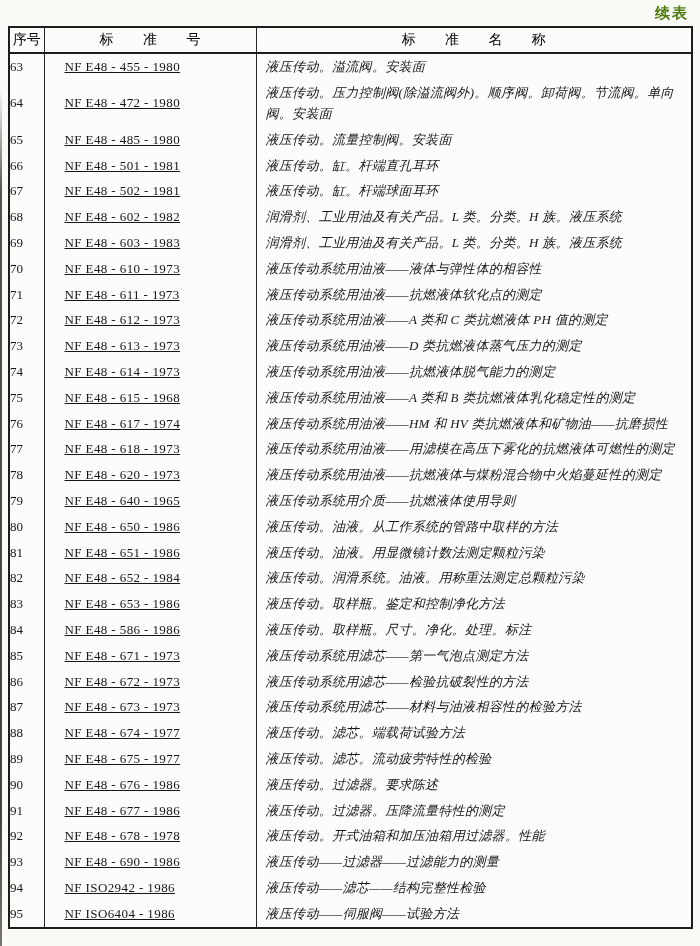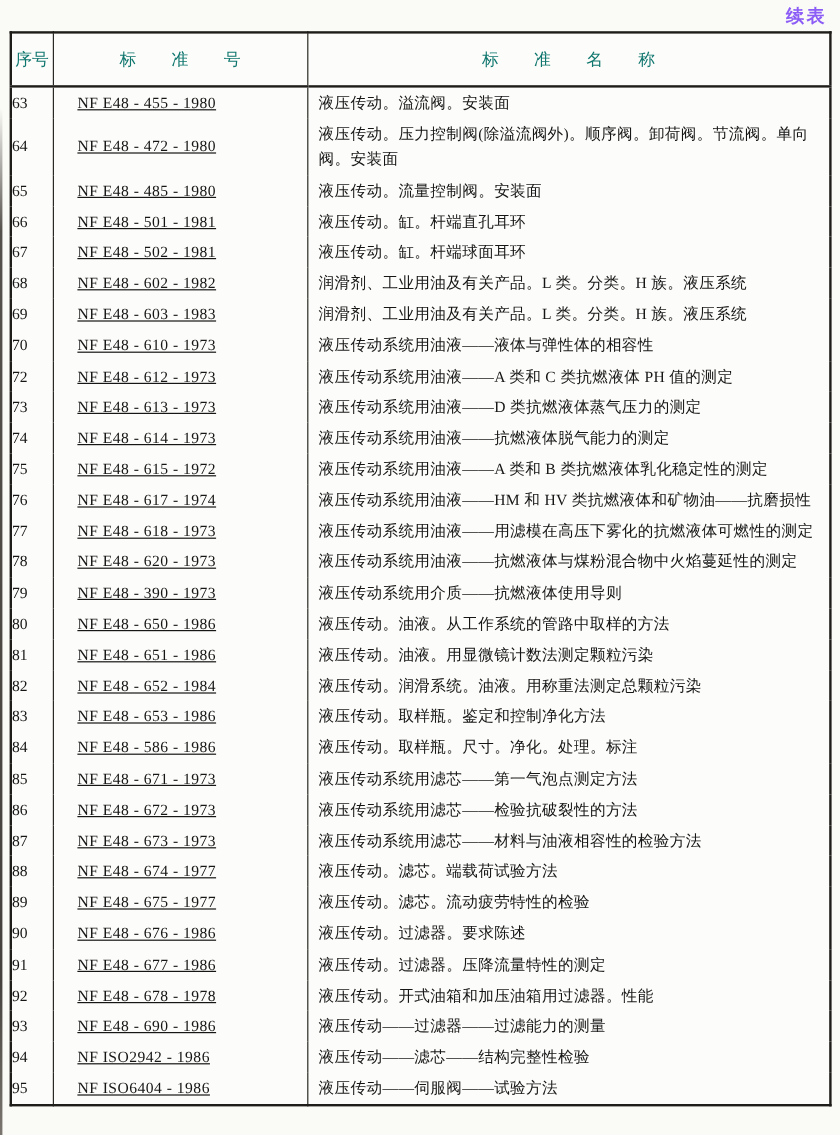--- a/index.html
+++ b/index.html
@@ -21,21 +21,21 @@
     top: 90px;
     width: 2px; height: 856px;
     background: linear-gradient(#fafaf7, #55514b 12%, #45423d 85%, #7a766f);
   }
   .continued-label {
     position: absolute;
     top: 4px; right: 11px;
     font-size: 15px;
     font-weight: bold;
     letter-spacing: 2px;
-    color: #8b5cf6;
+    color: #4d7c0f;
   }
   .std-table {
     position: absolute;
     left: 8px; top: 26px;
     width: 685px;
     border-collapse: collapse;
     table-layout: fixed;
     background: #fcfcfa;
   }
   .std-table col.c-no  { width: 35px; }
@@ -43,37 +43,37 @@
   .std-table th, .std-table td {
     border: 0;
     font-weight: normal;
     vertical-align: middle;
   }
   
   .std-table { border: 2px solid #1f1d1a; }
   .std-table th + th, .std-table td + td { border-left: 1px solid #2a2824; }
   
   .std-table thead th {
-    height: 45px;
+    height: 26px;
     border-bottom: 2px solid #1f1d1a;
     font-size: 14px;
     text-align: center;
-    color: #0f766e;
+    color: #000000;
   }
   .hdr-spread { letter-spacing: 2.1em; margin-right: -2.1em; margin-top: 24px; }
   
   .std-table tbody td {
     font-size: 13px;
     line-height: 25.8px;
     white-space: nowrap;
     overflow: hidden;
   }
   .std-table tbody td.cell-no   { text-align: left; }
   .std-table tbody td.cell-std  { padding-left: 20px; letter-spacing: 0.4px; text-decoration: underline; }
-  .std-table tbody td.cell-name { padding-left: 9px; padding-right: 14px; letter-spacing: 0.3px; }
+  .std-table tbody td.cell-name { padding-left: 9px; padding-right: 14px; letter-spacing: 0.3px; font-style: italic; }
   
   .std-table tbody tr.wrap td.cell-name {
     white-space: normal;
     line-height: 21.5px;
     padding-top: 2px;
     padding-bottom: 2px;
   }
 </style>
 </head>
 <body>
@@ -145,20 +145,25 @@
       <td class="cell-std">NF E48 - 603 - 1983</td>
       <td class="cell-name">润滑剂、工业用油及有关产品。L 类。分类。H 族。液压系统</td>
     </tr>
 
     <tr>
       <td class="cell-no">70</td>
       <td class="cell-std">NF E48 - 610 - 1973</td>
       <td class="cell-name">液压传动系统用油液——液体与弹性体的相容性</td>
     </tr>
 
+    <tr>
+      <td class="cell-no">71</td>
+      <td class="cell-std">NF E48 - 611 - 1973</td>
+      <td class="cell-name">液压传动系统用油液——抗燃液体软化点的测定</td>
+    </tr>
 
     <tr>
       <td class="cell-no">72</td>
       <td class="cell-std">NF E48 - 612 - 1973</td>
       <td class="cell-name">液压传动系统用油液——A 类和 C 类抗燃液体 PH 值的测定</td>
     </tr>
 
     <tr>
       <td class="cell-no">73</td>
       <td class="cell-std">NF E48 - 613 - 1973</td>
@@ -166,21 +171,21 @@
     </tr>
 
     <tr>
       <td class="cell-no">74</td>
       <td class="cell-std">NF E48 - 614 - 1973</td>
       <td class="cell-name">液压传动系统用油液——抗燃液体脱气能力的测定</td>
     </tr>
 
     <tr>
       <td class="cell-no">75</td>
-      <td class="cell-std">NF E48 - 615 - 1972</td>
+      <td class="cell-std">NF E48 - 615 - 1968</td>
       <td class="cell-name">液压传动系统用油液——A 类和 B 类抗燃液体乳化稳定性的测定</td>
     </tr>
 
     <tr>
       <td class="cell-no">76</td>
       <td class="cell-std">NF E48 - 617 - 1974</td>
       <td class="cell-name">液压传动系统用油液——HM 和 HV 类抗燃液体和矿物油——抗磨损性</td>
     </tr>
 
     <tr>
@@ -190,21 +195,21 @@
     </tr>
 
     <tr>
       <td class="cell-no">78</td>
       <td class="cell-std">NF E48 - 620 - 1973</td>
       <td class="cell-name">液压传动系统用油液——抗燃液体与煤粉混合物中火焰蔓延性的测定</td>
     </tr>
 
     <tr>
       <td class="cell-no">79</td>
-      <td class="cell-std">NF E48 - 390 - 1973</td>
+      <td class="cell-std">NF E48 - 640 - 1965</td>
       <td class="cell-name">液压传动系统用介质——抗燃液体使用导则</td>
     </tr>
 
     <tr>
       <td class="cell-no">80</td>
       <td class="cell-std">NF E48 - 650 - 1986</td>
       <td class="cell-name">液压传动。油液。从工作系统的管路中取样的方法</td>
     </tr>
 
     <tr>

